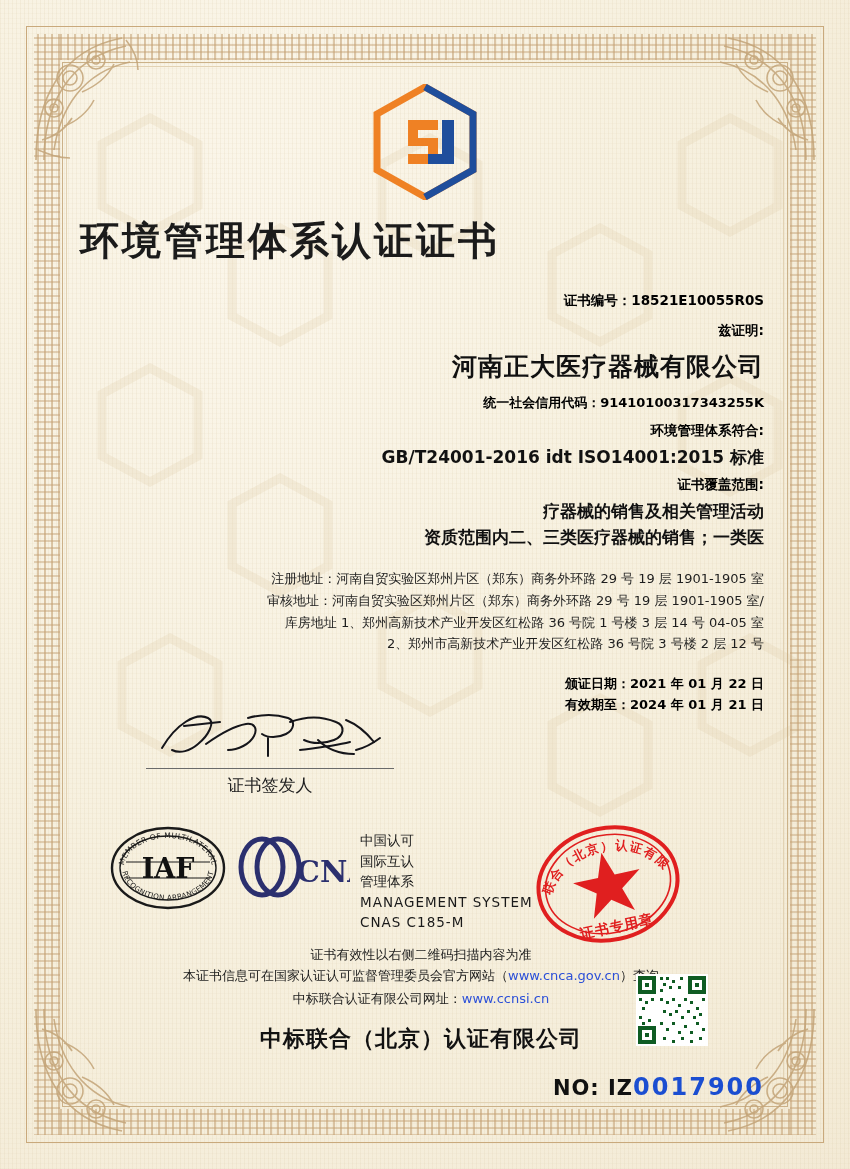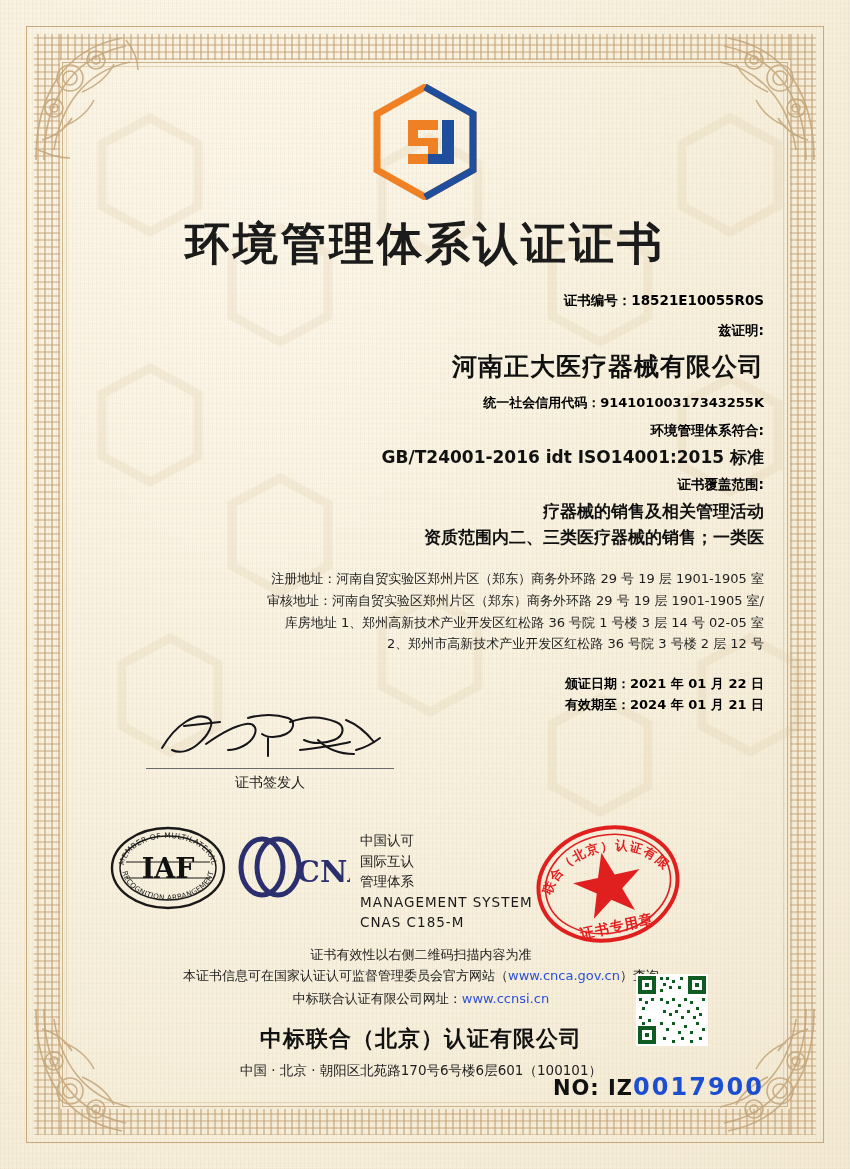--- a/index.html
+++ b/index.html
@@ -96,24 +96,23 @@
     transform: translateX(-50%);
     top: 10px;
     width: 110px;
     height: 116px;
   }
 
   #title {
     position: absolute;
     top: 140px;
     left: 0; right: 0;
-    text-align: center;
-    font-family: "DejaVu Sans", sans-serif;
-    font-weight: bold;
-    font-size: 45px;
+    font-family: "DejaVu Sans", sans-serif;
+    font-weight: bold;
+    font-size: 39px;
     letter-spacing: 3px;
     color: #1b1b1b;
   }
   #cert-no {
     position: absolute;
     top: 218px;
     right: 6px;
     font-size: 13.5px;
     font-weight: bold;
     font-family: "DejaVu Sans", sans-serif;
@@ -210,21 +209,21 @@
     width: 260px;
     text-align: center;
   }
   #signature-svg { display: block; margin: 0 auto; }
   #signature-rule {
     height: 1px;
     background: #6a6a6a;
     margin: 2px 6px 5px 6px;
   }
   #signature-label {
-    font-size: 14px;
+    font-size: 17px;
     font-family: Liberation Serif, serif;
     color: #1d1d1d;
   }
 
   
   #marks {
     position: absolute;
     top: 740px;
     left: 28px;
     right: 0;
@@ -459,21 +458,21 @@
 
     <div id="scope-label">证书覆盖范围:</div>
     <div id="scope">
       <div>疗器械的销售及相关管理活动</div>
       <div>资质范围内二、三类医疗器械的销售；一类医</div>
     </div>
 
     <div id="addresses">
       <div>注册地址：河南自贸实验区郑州片区（郑东）商务外环路 29 号 19 层 1901-1905 室</div>
       <div>审核地址：河南自贸实验区郑州片区（郑东）商务外环路 29 号 19 层 1901-1905 室/</div>
-      <div>库房地址 1、郑州高新技术产业开发区红松路 36 号院 1 号楼 3 层 14 号 02-05 室</div>
+      <div>库房地址 1、郑州高新技术产业开发区红松路 36 号院 1 号楼 3 层 14 号 04-05 室</div>
       <div>2、郑州市高新技术产业开发区红松路 36 号院 3 号楼 2 层 12 号</div>
     </div>
 
     <div id="dates">
       <div>
         <span>颁证日期：</span><span>2021 年 01 月 22 日</span>
       </div>
       <div>
         <span>有效期至：</span><span>2024 年 01 月 21 日</span>
       </div>
@@ -546,21 +545,20 @@
 
     <div id="footer">
       <div class="f1">证书有效性以右侧二维码扫描内容为准</div>
       <div class="f2">
         <span>本证书信息可在国家认证认可监督管理委员会官方网站（</span><span class="link">www.cnca.gov.cn</span><span>）查询</span>
       </div>
       <div class="f3">
         <span>中标联合认证有限公司网址：</span><span class="link">www.ccnsi.cn</span>
       </div>
       <div id="issuer">中标联合（北京）认证有限公司</div>
-      <div id="issuer-addr">中国 · 北京 · 朝阳区北苑路170号6号楼6层601（100101）</div>
     </div>
 
     <svg id="qr" viewBox="0 0 72 72">
       <rect x="0" y="0" width="72" height="72" fill="#ffffff"></rect>
       <g fill="#0f5c23">
         <rect x="2" y="2" width="18" height="18"></rect>
           <rect x="6" y="6" width="10" height="10" fill="#ffffff"></rect>
           <rect x="9" y="9" width="4" height="4"></rect>
         <rect x="52" y="2" width="18" height="18"></rect>
           <rect x="56" y="6" width="10" height="10" fill="#ffffff"></rect>

